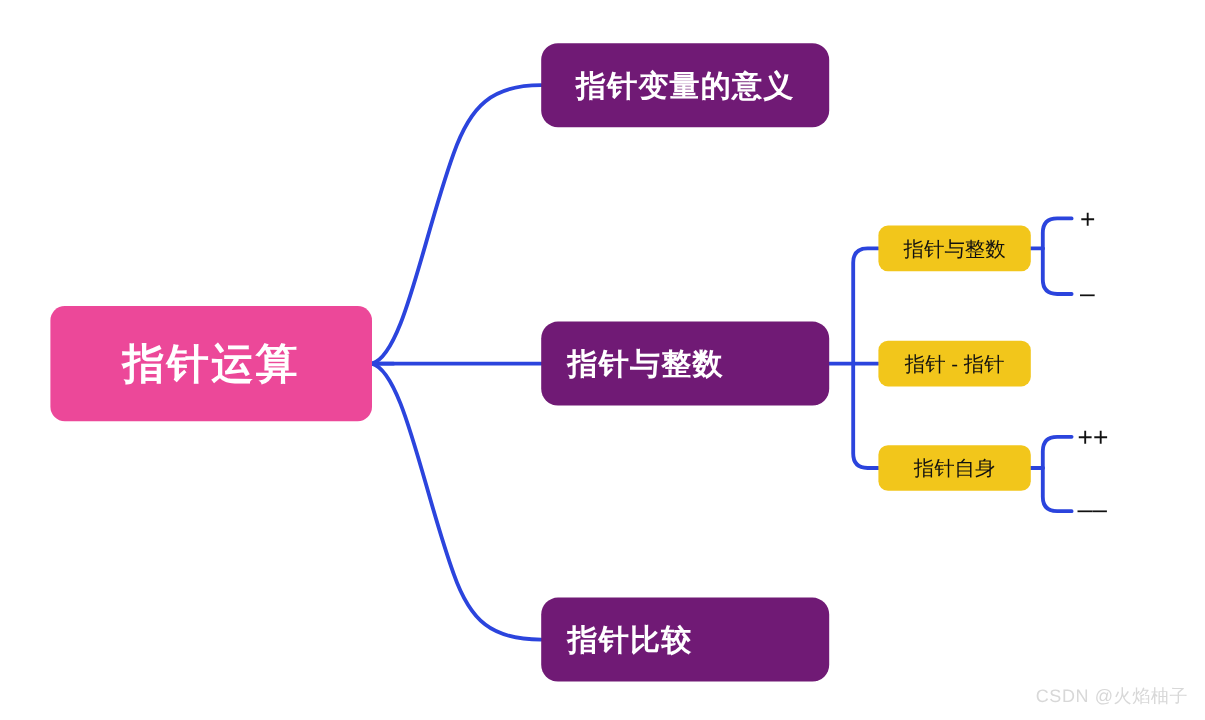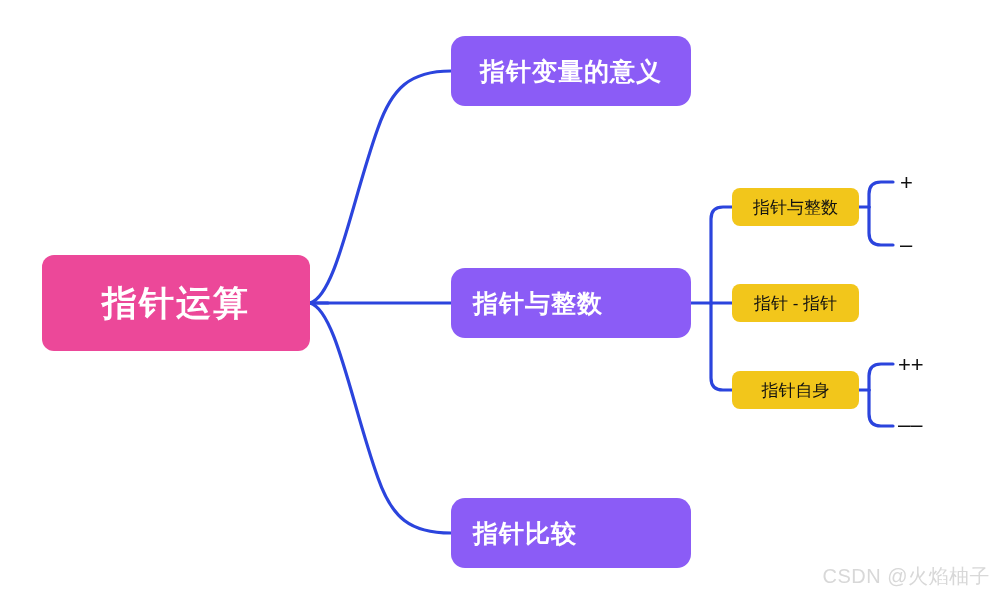--- a/index.html
+++ b/index.html
@@ -43,21 +43,21 @@
     justify-content: center;
   }
   .node-root .label {
     color: #ffffff;
     font-size: 35px;
     font-weight: bold;
     letter-spacing: 2px;
   }
   
   .node-branch {
-    background: #8b5cf6;
+    background: #701a75;
     border-radius: 14px;
     left: 451px;
     width: 240px;
     height: 70px;
     justify-content: flex-start;
     padding-left: 22px;
   }
   .node-branch .label {
     color: #ffffff;
     font-size: 25px;
@@ -97,21 +97,21 @@
   .op-plus   { left: 900px; top: 172px; }
   .op-minus  { left: 900px; top: 234px; }
   .op-incr   { left: 898px; top: 354px; }
   .op-decr   { left: 898px; top: 414px; }
   
   .watermark {
     position: absolute;
     right: 14px;
     bottom: 10px;
     color: #d8d8d8;
-    font-size: 20px;
+    font-size: 15px;
     letter-spacing: 0.5px;
   }
 </style>
 </head>
 <body>
 
 <div id="canvas">
 
   <svg id="wires" viewBox="0 0 1004 600" xmlns="http://www.w3.org/2000/svg">
     <g fill="none" stroke="#2B44DD" stroke-width="3.2" stroke-linecap="round">

